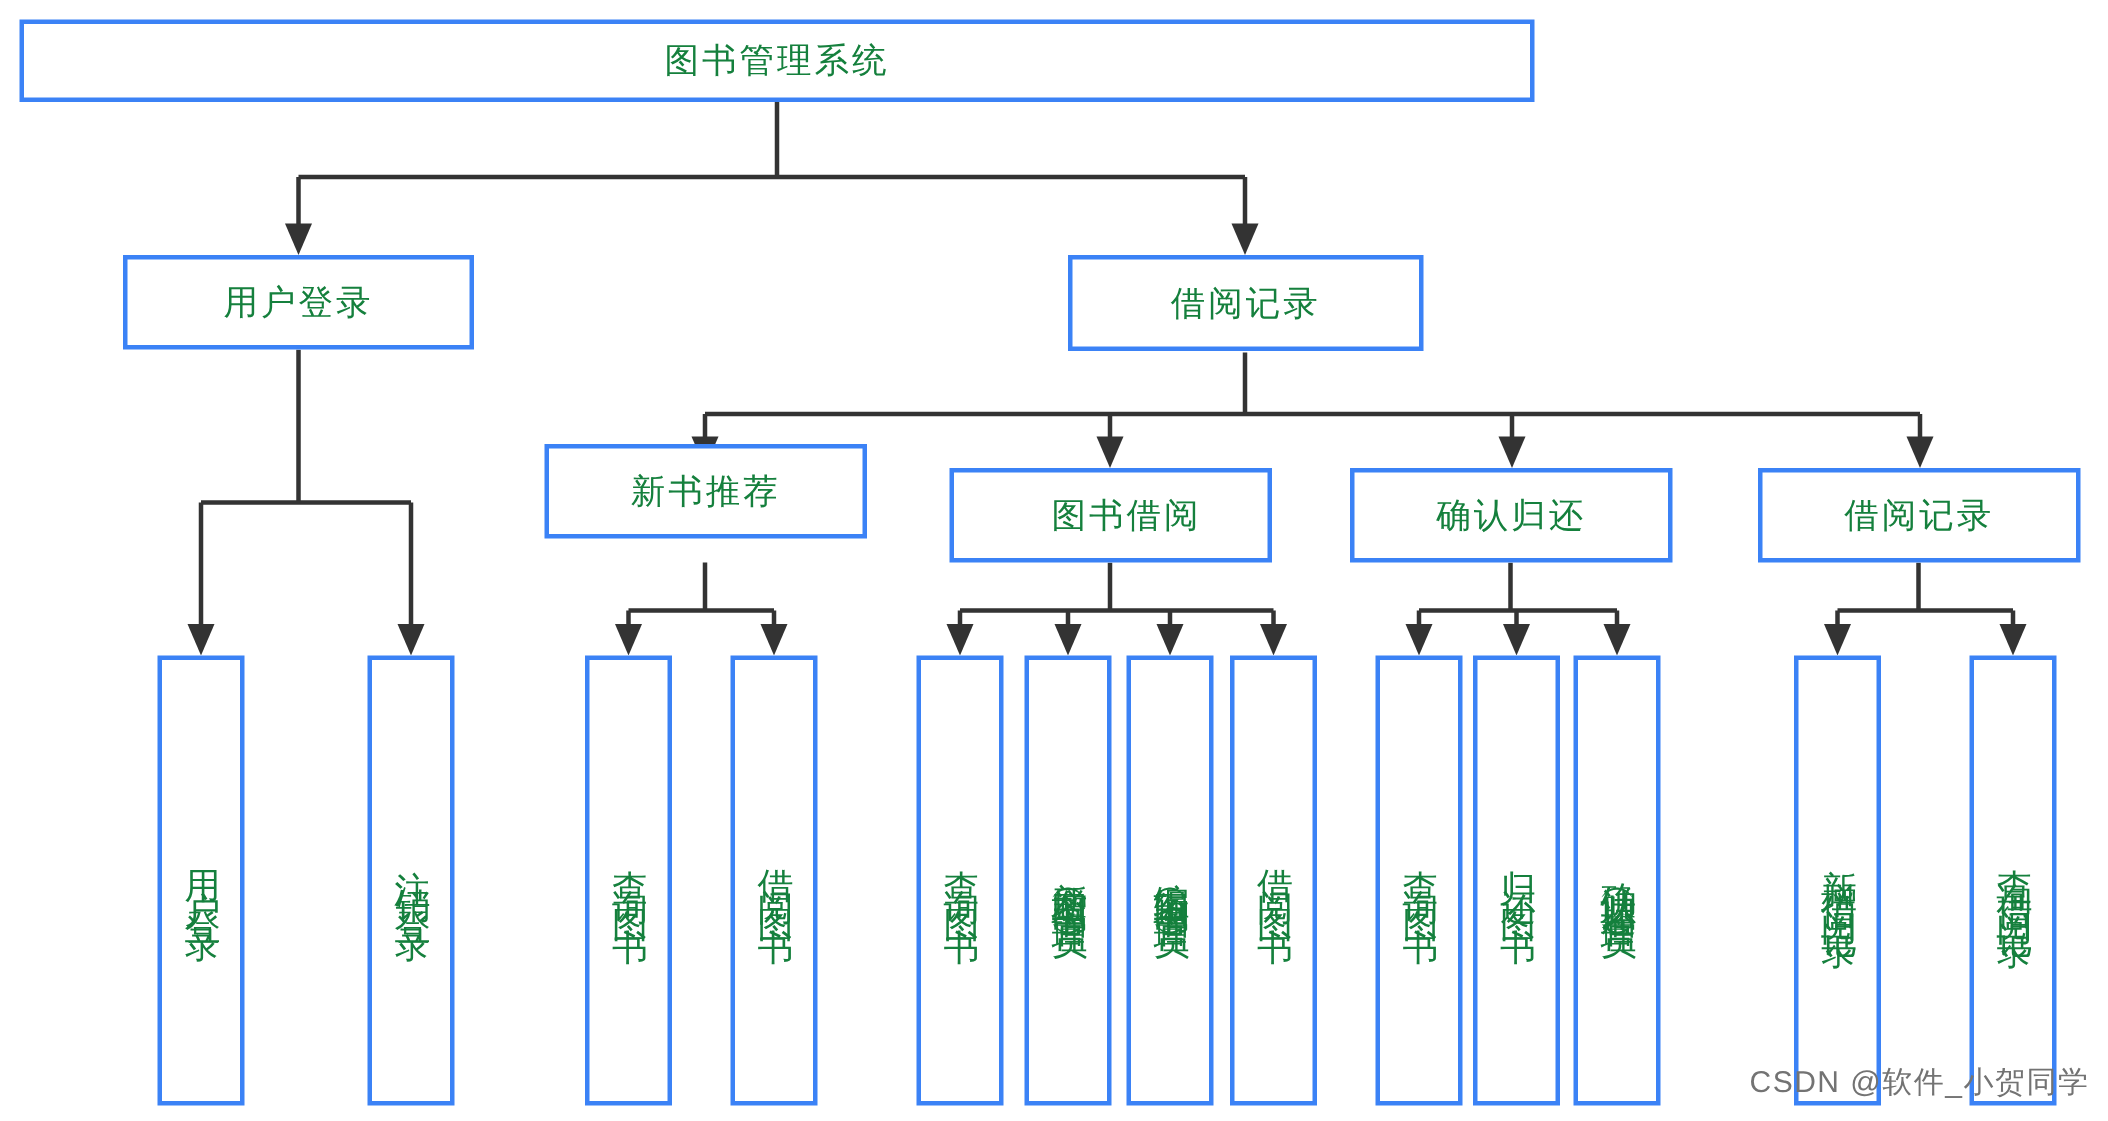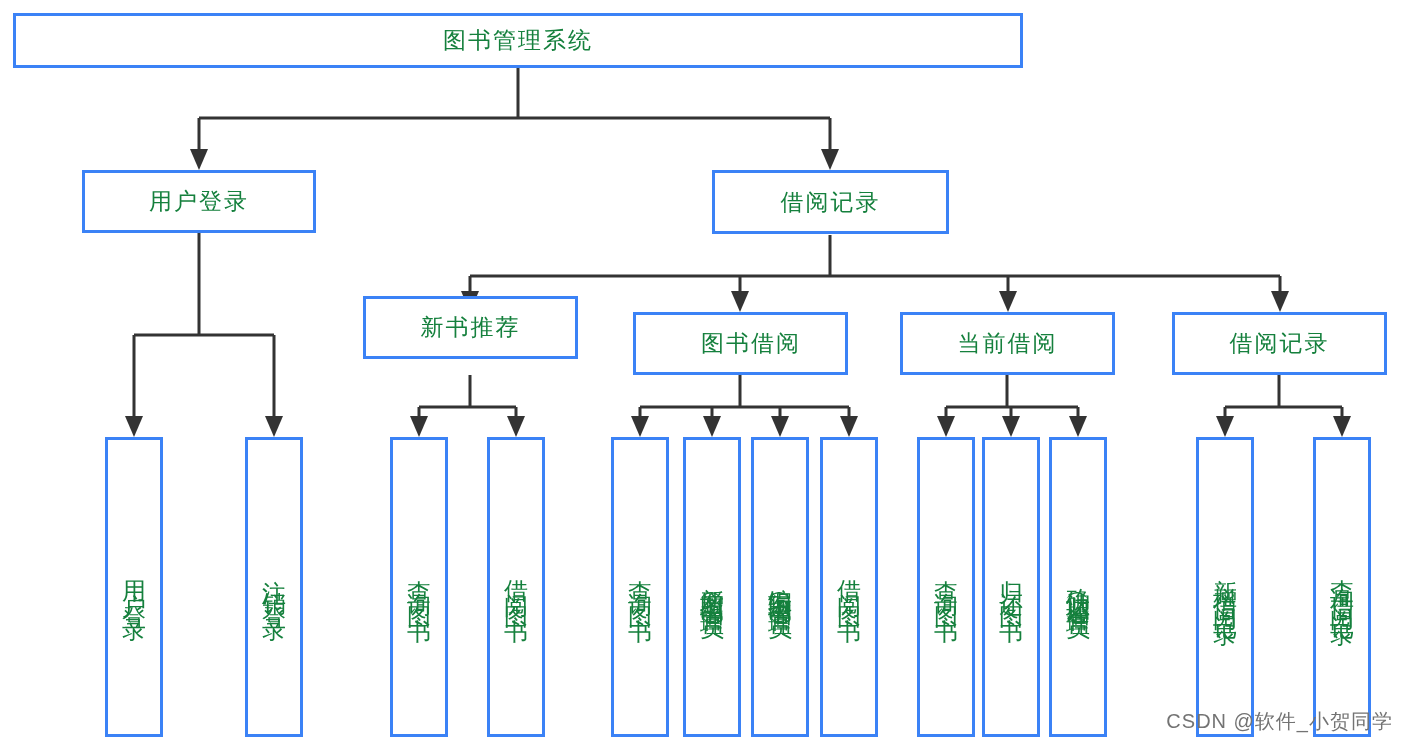--- a/index.html
+++ b/index.html
@@ -96,21 +96,21 @@
     </g>
   </svg>
 
   <div class="box hbox" style="left:13px; top:13px; width:1010px; height:55px;">图书管理系统</div>
 
   <div class="box hbox" style="left:82px; top:170px; width:234px; height:63px;">用户登录</div>
   <div class="box hbox" style="left:712px; top:170px; width:237px; height:64px;">借阅记录</div>
 
   <div class="box hbox" style="left:363px; top:296px; width:215px; height:63px;">新书推荐</div>
   <div class="box hbox" style="left:633px; top:312px; width:215px; height:63px;padding-left:21px;">图书借阅</div>
-  <div class="box hbox" style="left:900px; top:312px; width:215px; height:63px;">当前借阅</div>
+  <div class="box hbox" style="left:900px; top:312px; width:215px; height:63px;">确认归还</div>
   <div class="box hbox" style="left:1172px; top:312px; width:215px; height:63px;">借阅记录</div>
 
   <div class="box vbox short" style="left:105px; top:437px; width:58px; height:300px;">
     <span>用户登录</span>
   </div>
   <div class="box vbox short" style="left:245px; top:437px; width:58px; height:300px;">
     <span>注销登录</span>
   </div>
 
   <div class="box vbox short" style="left:390px; top:437px; width:58px; height:300px;">

